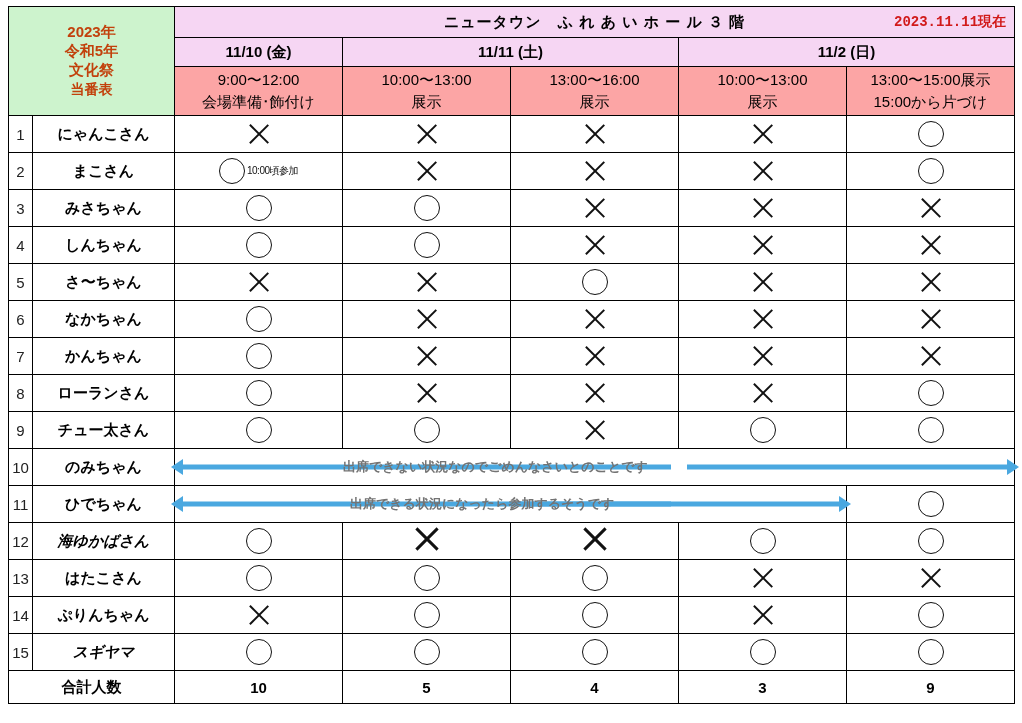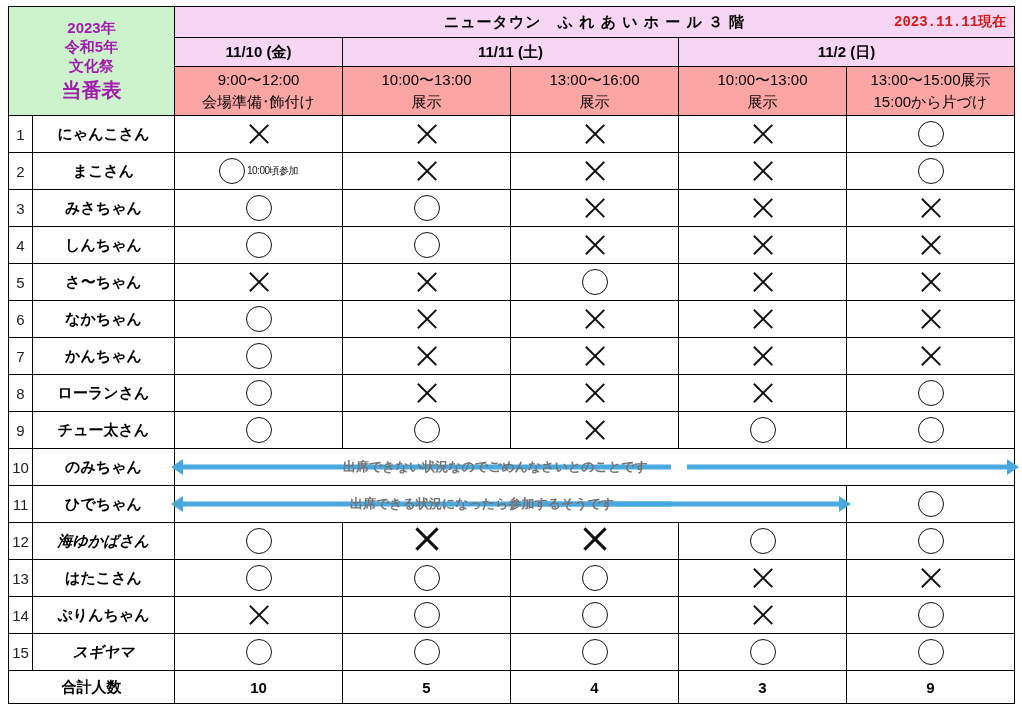--- a/index.html
+++ b/index.html
@@ -24,28 +24,28 @@
     font-size:15px;
   }
   
   col.c-num{width:24px;}
   col.c-name{width:142px;}
   col.c-slot{width:168px;}
 
   
   .title-cell{
     background:#cdf3cd;
-    color:#a21caf;
+    color:#c2410c;
     font-weight:bold;
     font-size:19px;
     line-height:1.25;
     padding:4px 2px;
   }
   .title-cell .sub{
-    font-size:20px;
+    font-size:14px;
     display:block;
     margin-top:2px;
   }
   .hall-cell{
     background:#f6d6f3;
     font-size:19px;
     font-weight:bold;
     letter-spacing:1px;
     position:relative;
     height:30px;

